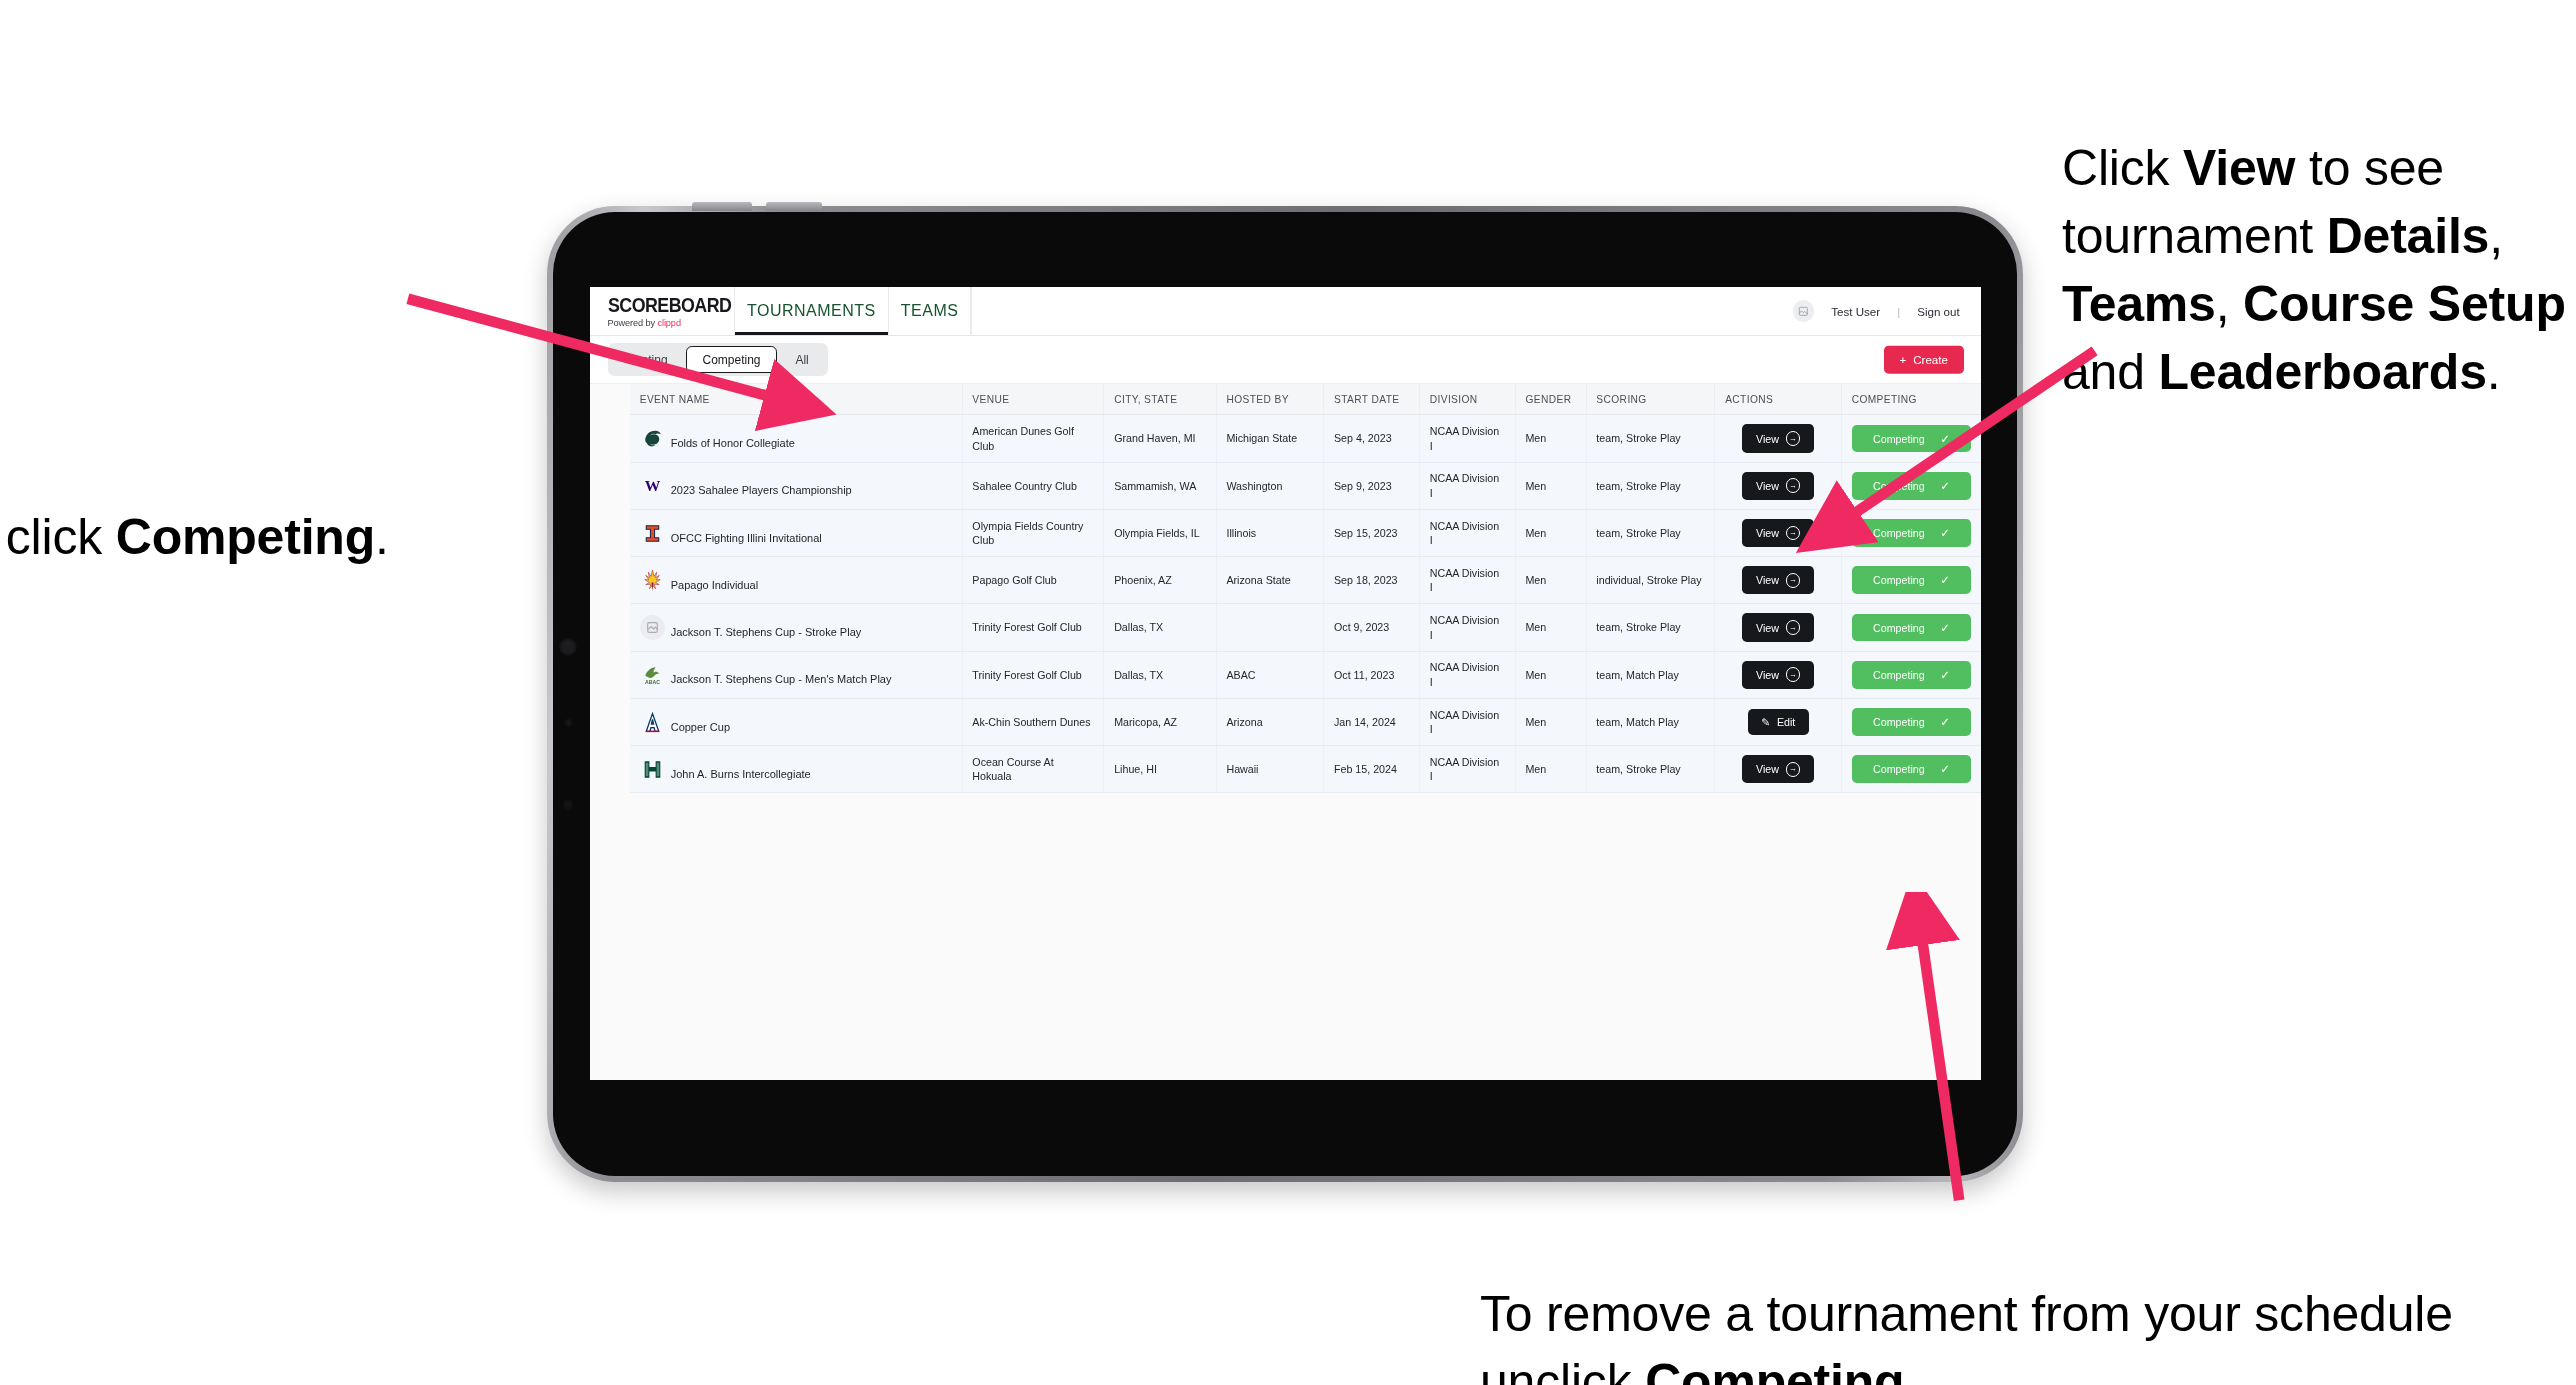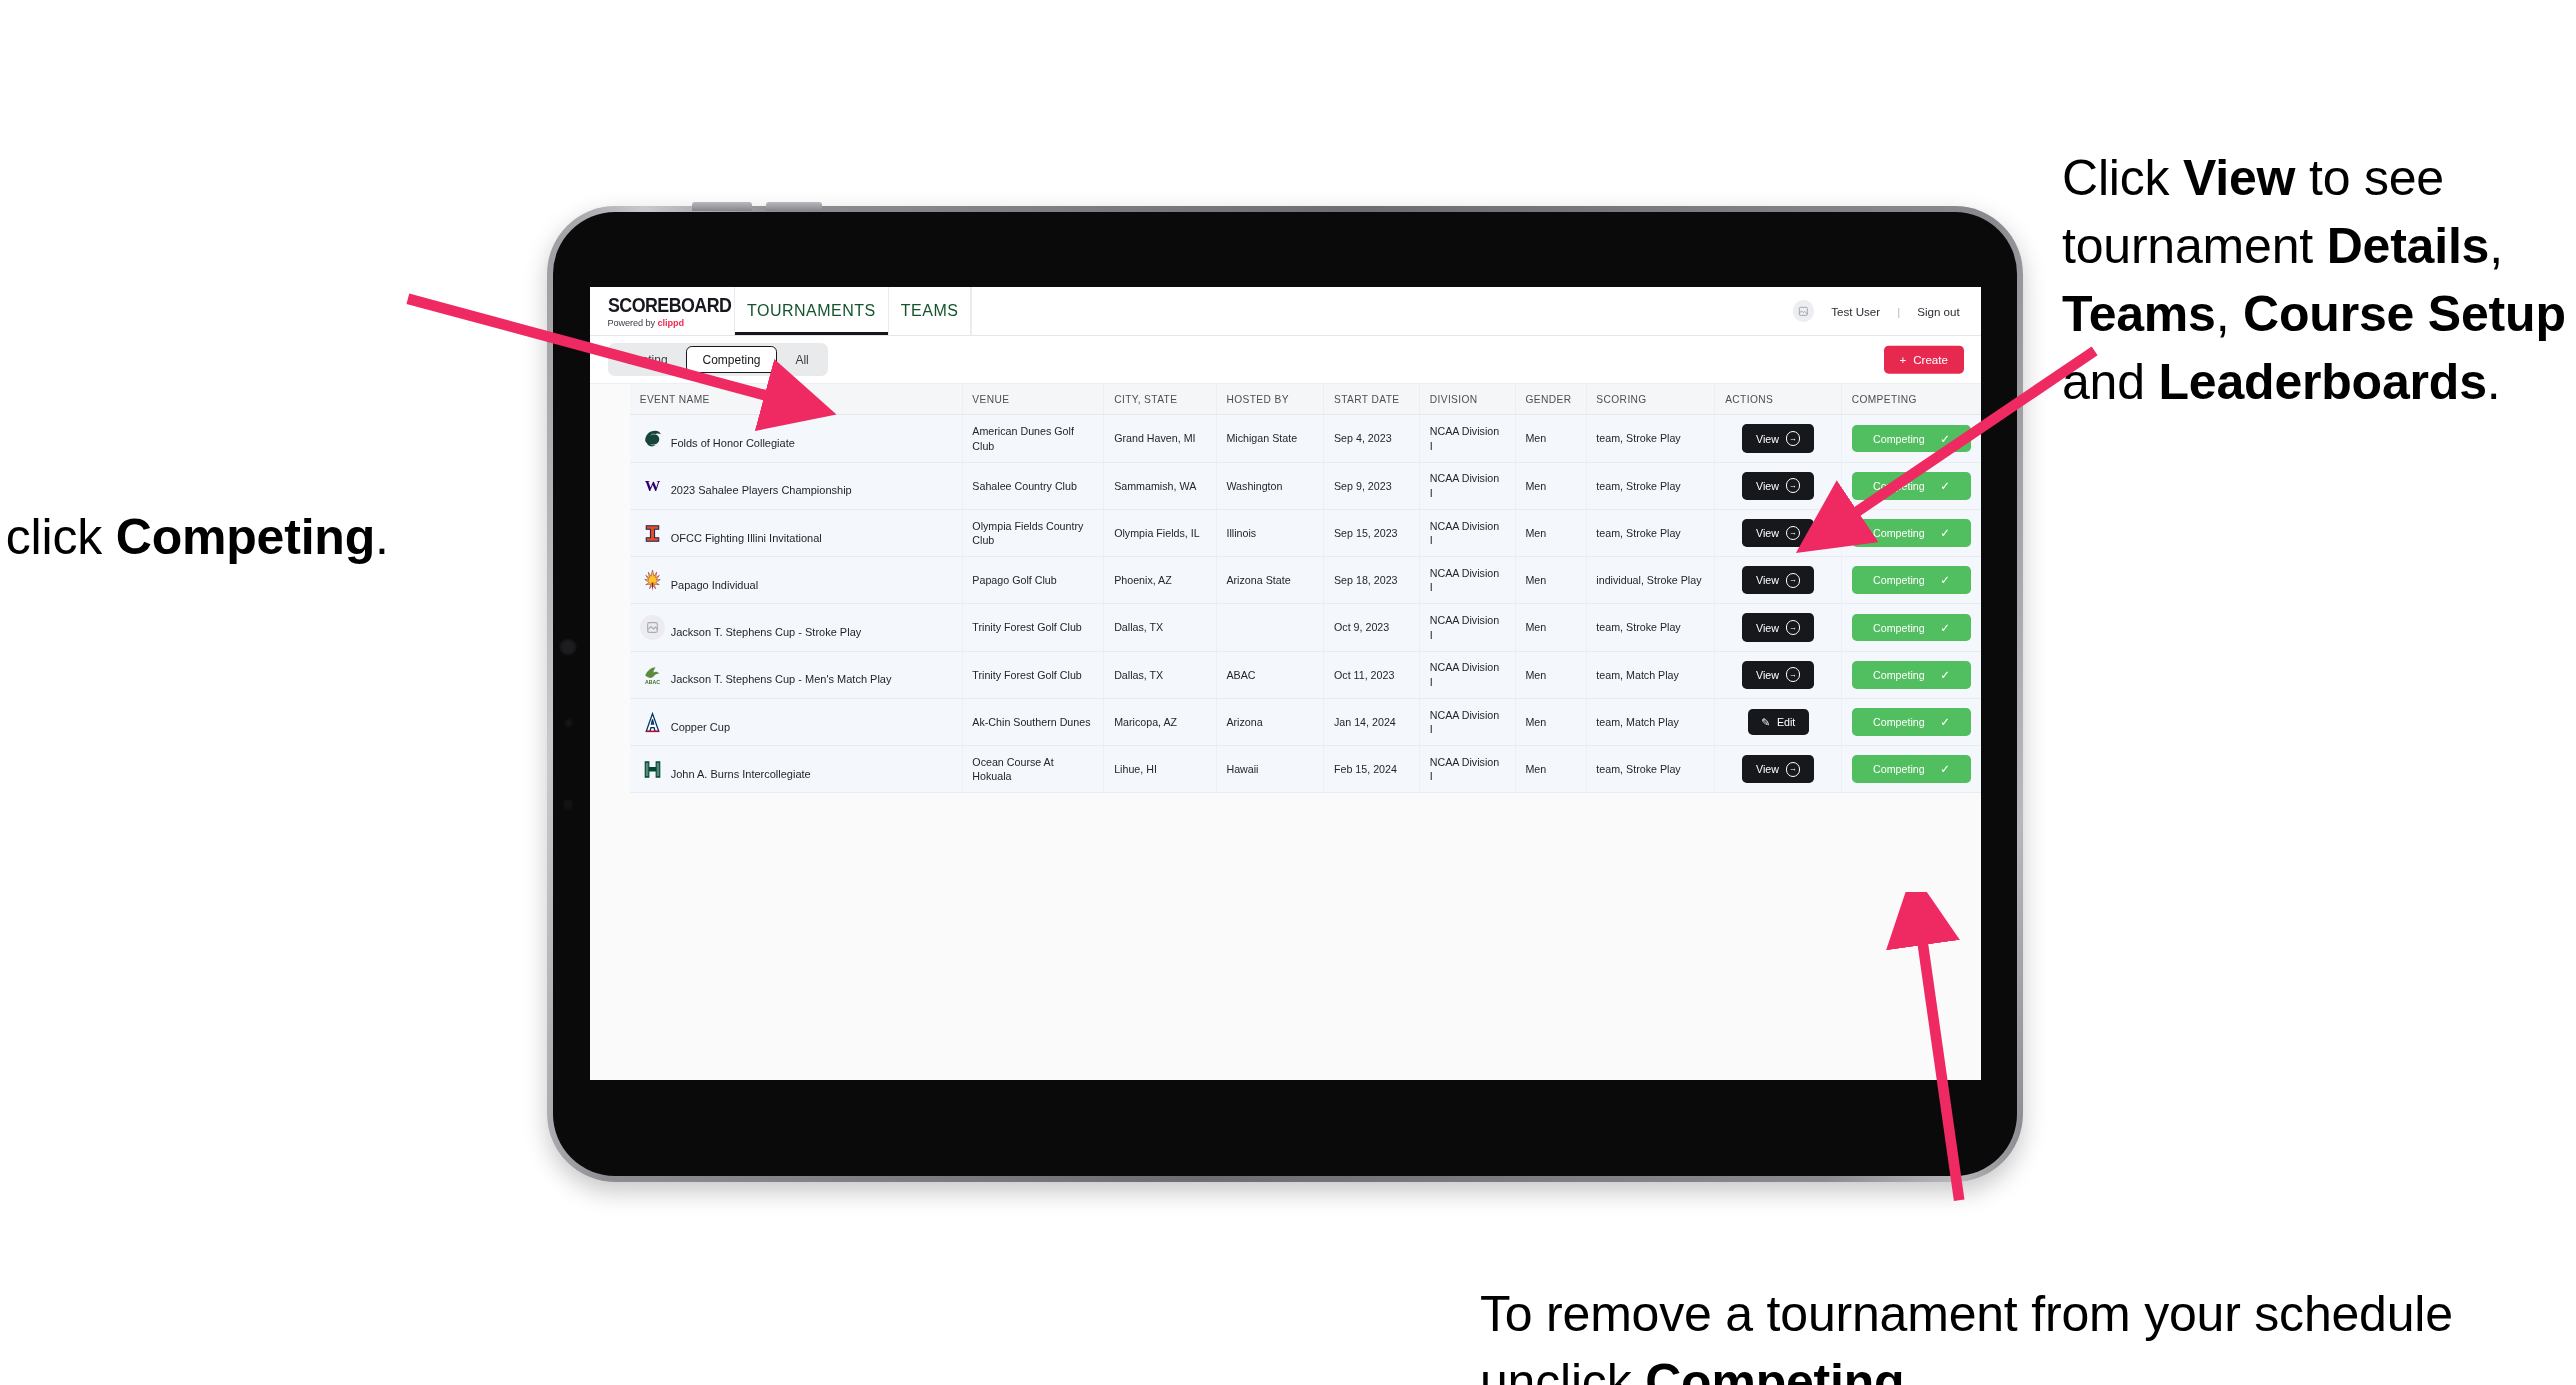--- a/index.html
+++ b/index.html
@@ -17,21 +17,21 @@
     color:#000;
     font-size:50px;
     line-height:1.36;
     letter-spacing:-0.2px;
     font-weight:400;
     white-space:pre-line;
   }
   .callout b{font-weight:700;}
 
   #callout-left{ left:5.8px; top:163px; width:456px; }
-  #callout-right{ left:2062px; top:76px; width:514px; }
+  #callout-right{ left:2062px; top:66px; width:514px; }
   #callout-bottom{ left:1480px; top:1212px; width:999px; }
 
   
   .arrow-svg{position:absolute;pointer-events:none;}
 
   
   #tablet{
     position:absolute;
     left:547px; top:206px;
     width:1476px; height:976px;
@@ -97,21 +97,21 @@
     font-weight:700;
     font-size:19.4px;
     letter-spacing:-0.6px;
     color:#16181d;
     transform:scaleX(0.92);
     transform-origin:left center;
   }
   .brand-sub{
     font-size:9.2px;color:#3a3d44;margin-top:1.9px;letter-spacing:-0.1px;
   }
-  .brand-sub em{font-style:normal;color:#ef2d56;font-weight:700;margin-top:20px;}
+  .brand-sub em{font-style:normal;color:#ef2d56;font-weight:400;margin-top:20px;}
   .navtabs{display:flex;align-items:stretch;}
   .navtab{
     display:flex;align-items:center;justify-content:center;
     padding:0 12px;
     font-size:16px;
     letter-spacing:0.5px;
     color:#14532d;
     border-right:1px solid #e9ebef;
     border-left:1px solid #e9ebef;
     margin-left:-1px;

